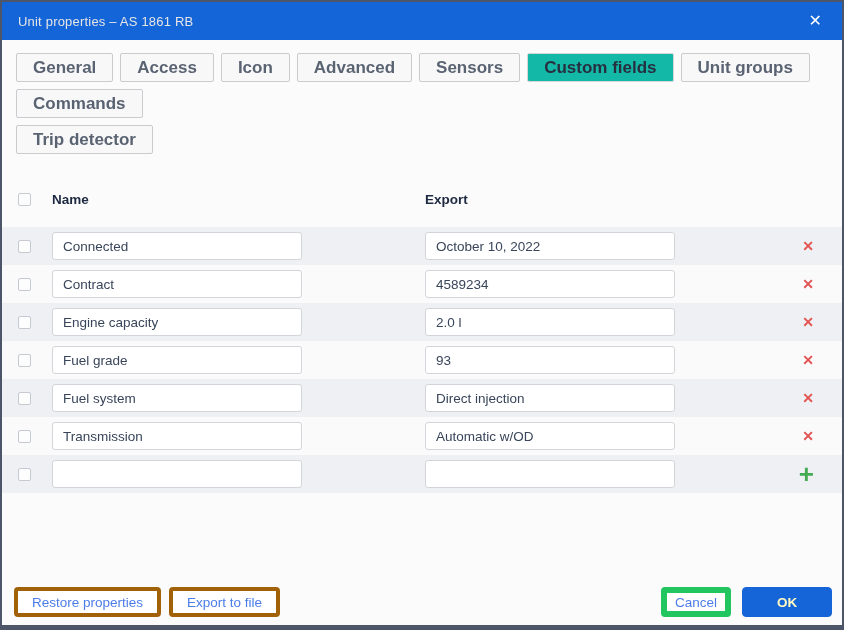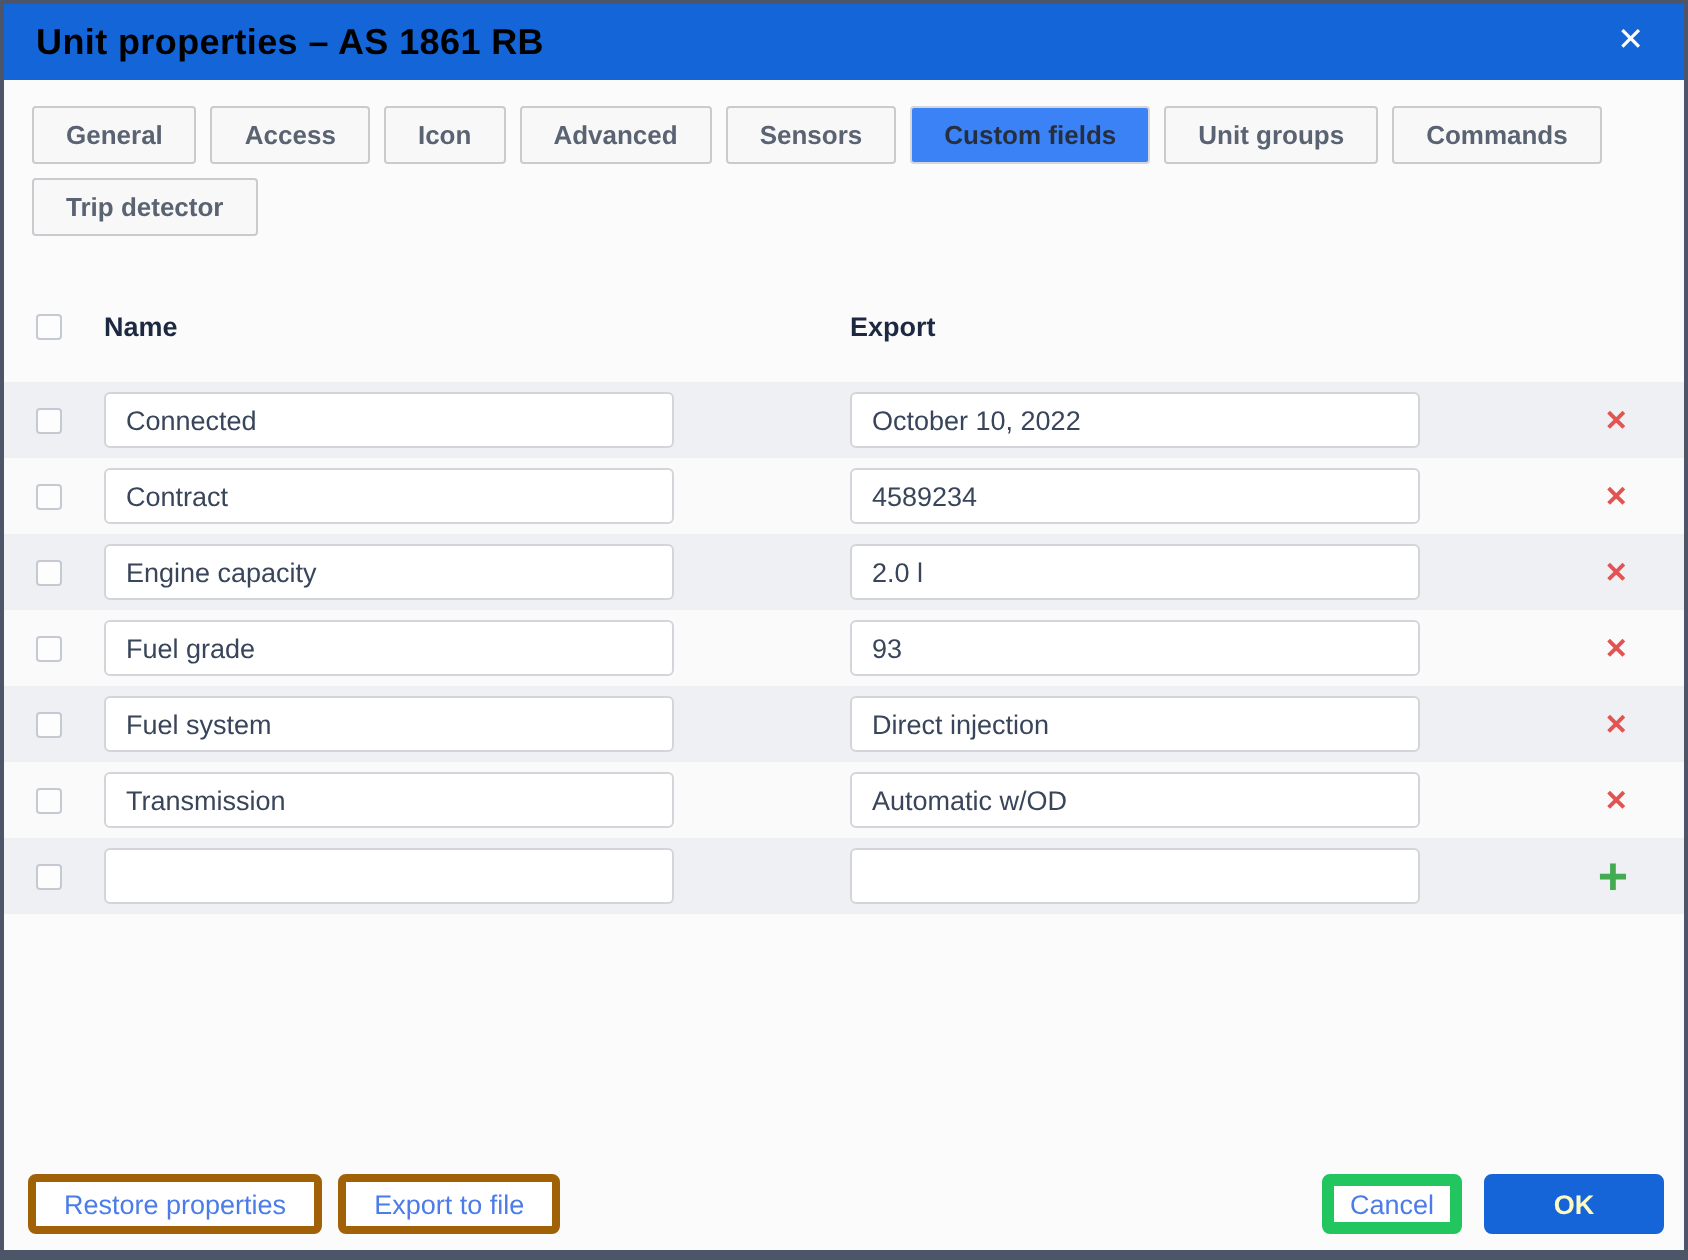--- a/index.html
+++ b/index.html
@@ -15,41 +15,41 @@
     overflow:hidden;
   }
 
   
   .titlebar{
     height:38px;flex:0 0 38px;
     background:#1465d8;
     display:flex;align-items:center;justify-content:space-between;
     padding:0 16px;
   }
-  .titlebar .title{color:#000000;font-size:18px;font-weight:bold;letter-spacing:.2px;}
+  .titlebar .title{color:#e5e5e5;font-size:13px;font-weight:normal;letter-spacing:.2px;}
   .titlebar .close{color:#ffffff;font-size:16px;line-height:1;cursor:pointer;padding:2px 4px;}
 
   
   .tabs{
     padding:13px 14px 0 14px;
     display:flex;flex-wrap:wrap;align-items:flex-start;
   }
   .tab{
     height:29px;
     margin:0 7px 7px 0;
     padding:0 16px;
     background:#f8f8f9;
     border:1px solid #c9cbce;
     border-radius:2px;
     font-family:"Liberation Sans", sans-serif;
-    font-size:13px;font-weight:600;color:#5a6372;
+    font-size:17px;font-weight:600;color:#5a6372;
     cursor:pointer;
   }
   .tab.active{
-    background:#3b82f6;
+    background:#14b8a6;
     border-color:#d5d6d8;
     color:#262f40;font-weight:700;
   }
   .tab-break{flex-basis:100%;height:0;}
 
   
   .table{margin-top:24px;}
   .grid-row{
     display:grid;
     grid-template-columns:50px 250px 123px 250px 1fr;
@@ -62,21 +62,21 @@
     width:13px;height:13px;
     background:#fdfdfe;
     border:1px solid #c5c9d1;
     border-radius:2px;
     cursor:pointer;
   }
   .row{height:38px;}
   .row.stripe{background:#eff0f3;}
   .row.plain{background:#fafafb;}
   .field{
-    width:285px;height:28px;
+    width:250px;height:28px;
     background:#ffffff;
     border:1px solid #d3d5da;
     border-radius:3px;
     padding:0 10px;
     font-family:"Liberation Sans", sans-serif;
     font-size:13.5px;color:#39455a;
     outline:none;
   }
   .action-cell{display:flex;justify-content:flex-end;align-items:center;padding-right:28px;}
   .del-icon{

